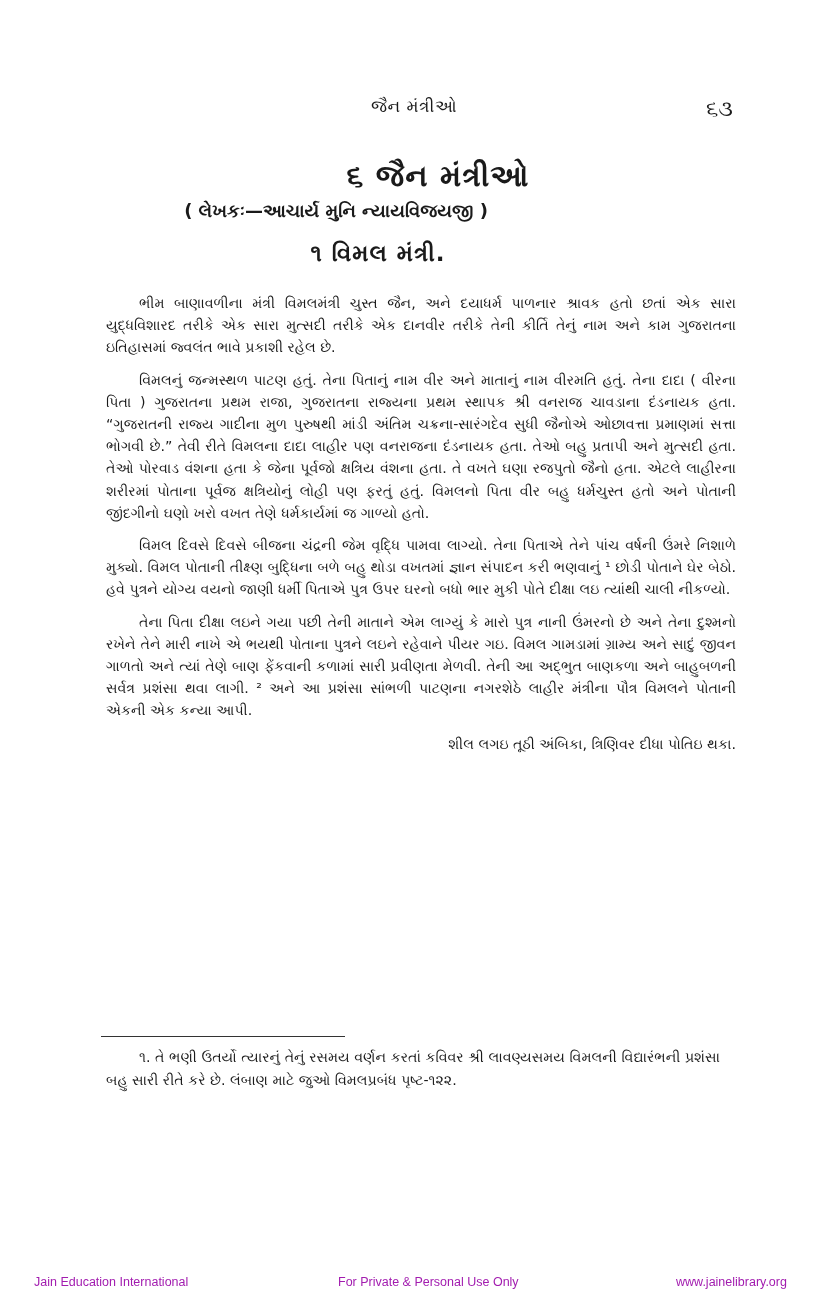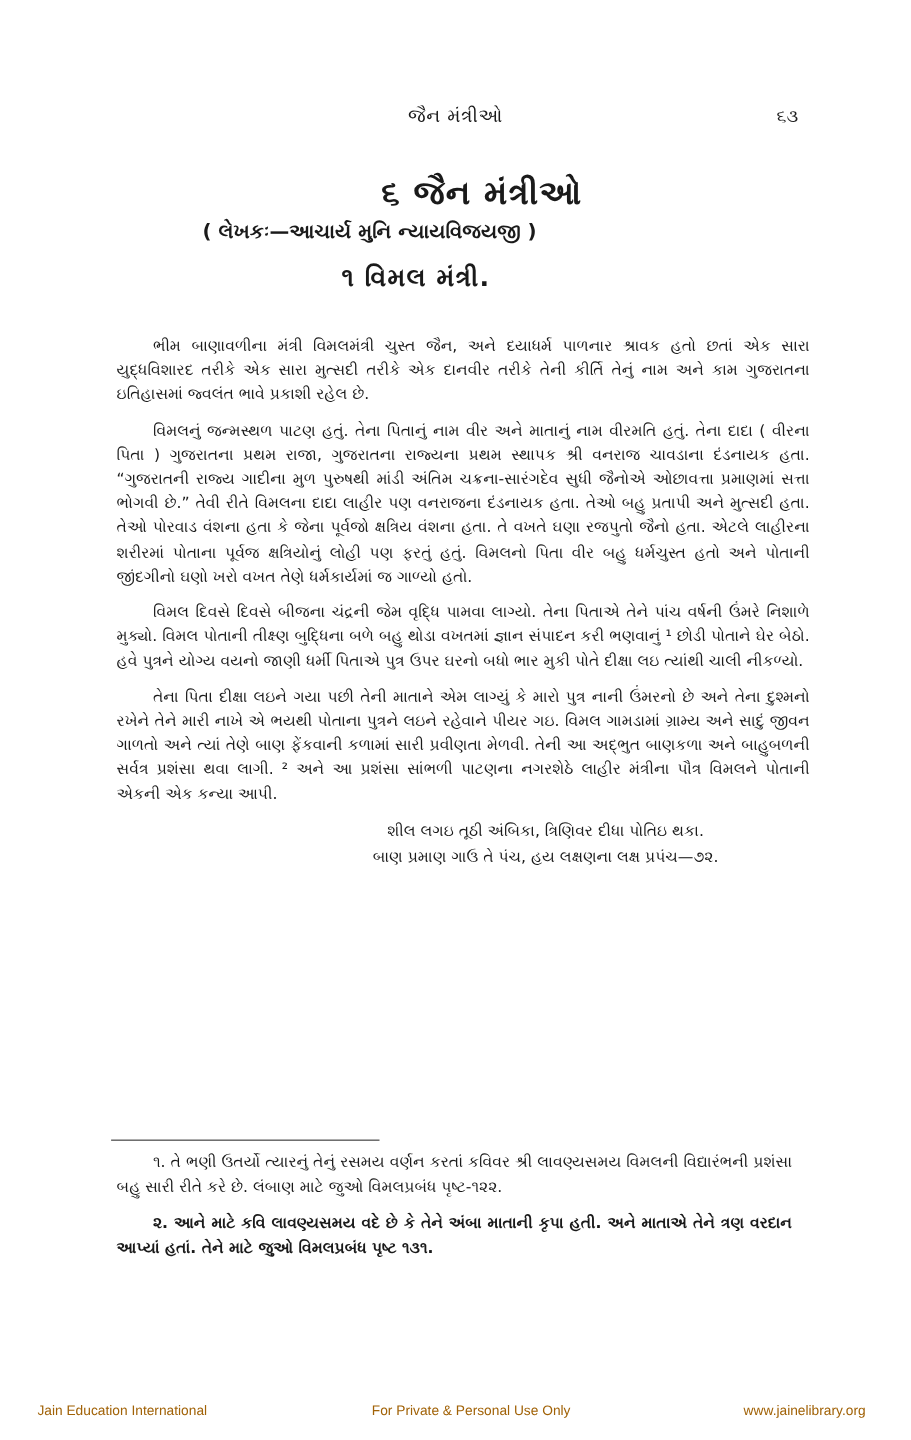--- a/index.html
+++ b/index.html
@@ -27,21 +27,21 @@
       left: 0;
       width: 828px;
       text-align: center;
       font-size: 17px;
       letter-spacing: 0.5px;
     }
     .page-number {
       position: absolute;
       top: 96px;
       left: 706px;
-      font-size: 16px;
+      font-size: 22px;
     }
     .chapter-title {
       position: absolute;
       top: 158px;
       left: 0;
       width: 828px;
       text-align: center;
       font-size: 30px;
       font-weight: bold;
       letter-spacing: 1px;
@@ -67,31 +67,30 @@
       letter-spacing: 1px;
     }
     .body {
       position: absolute;
       top: 292px;
       left: 106px;
       width: 630px;
       font-size: 14.2px;
       line-height: 22.2px;
       text-align: justify;
-      margin-top: 12px;
     }
     .para {
       margin: 0 0 10px 0;
       text-indent: 33px;
     }
     .para.first { text-indent: 33px; }
     .verse {
       margin: 4px 0 0 150px;
       text-indent: 0;
-      text-align: center;
+      text-align: right;
       line-height: 24px;
     }
     .verse-line { display: block; }
     .footnote-rule {
       position: absolute;
       top: 1036px;
       left: 101px;
       width: 244px;
       height: 0;
       border-top: 1.5px solid #333;
@@ -111,21 +110,21 @@
     }
     .footnote.bold { font-weight: bold; }
     .footer {
       position: absolute;
       top: 1275px;
       left: 0;
       width: 828px;
       height: 20px;
       font-family: "Liberation Sans", sans-serif;
       font-size: 12.5px;
-      color: #a16207;
+      color: #a21caf;
     }
     .footer span { position: absolute; top: 0; }
     .footer .f-left { left: 34px; }
     .footer .f-center { left: 338px; }
     .footer .f-right { left: 676px; }
   </style>
 </head>
 <body>
 
 <div class="page">
@@ -137,29 +136,27 @@
   <div class="author-line">( લેખકઃ—આચાર્ય મુનિ ન્યાયવિજયજી )</div>
   <div class="section-title">૧ વિમલ મંત્રી.</div>
 
   <div class="body">
     <p class="para first">ભીમ બાણાવળીના મંત્રી વિમલમંત્રી ચુસ્ત જૈન, અને દયાધર્મ પાળનાર શ્રાવક હતો છતાં એક સારા યુદ્ધવિશારદ તરીકે એક સારા મુત્સદી તરીકે એક દાનવીર તરીકે તેની કીર્તિ તેનું નામ અને કામ ગુજરાતના ઇતિહાસમાં જ્વલંત ભાવે પ્રકાશી રહેલ છે.</p>
     <p class="para">વિમલનું જન્મસ્થળ પાટણ હતું. તેના પિતાનું નામ વીર અને માતાનું નામ વીરમતિ હતું. તેના દાદા ( વીરના પિતા ) ગુજરાતના પ્રથમ રાજા, ગુજરાતના રાજ્યના પ્રથમ સ્થાપક શ્રી વનરાજ ચાવડાના દંડનાયક હતા. “ગુજરાતની રાજ્ય ગાદીના મુળ પુરુષથી માંડી અંતિમ ચક્રના-સારંગદેવ સુધી જૈનોએ ઓછાવત્તા પ્રમાણમાં સત્તા ભોગવી છે.” તેવી રીતે વિમલના દાદા લાહીર પણ વનરાજના દંડનાયક હતા. તેઓ બહુ પ્રતાપી અને મુત્સદી હતા. તેઓ પોરવાડ વંશના હતા કે જેના પૂર્વજો ક્ષત્રિય વંશના હતા. તે વખતે ઘણા રજપુતો જૈનો હતા. એટલે લાહીરના શરીરમાં પોતાના પૂર્વજ ક્ષત્રિયોનું લોહી પણ ફરતું હતું. વિમલનો પિતા વીર બહુ ધર્મચુસ્ત હતો અને પોતાની જીંદગીનો ઘણો ખરો વખત તેણે ધર્મકાર્યમાં જ ગાળ્યો હતો.</p>
     <p class="para">વિમલ દિવસે દિવસે બીજના ચંદ્રની જેમ વૃદ્ધિ પામવા લાગ્યો. તેના પિતાએ તેને પાંચ વર્ષની ઉંમરે નિશાળે મુક્યો. વિમલ પોતાની તીક્ષ્ણ બુદ્ધિના બળે બહુ થોડા વખતમાં જ્ઞાન સંપાદન કરી ભણવાનું ¹ છોડી પોતાને ઘેર બેઠો. હવે પુત્રને યોગ્ય વયનો જાણી ધર્મી પિતાએ પુત્ર ઉપર ઘરનો બધો ભાર મુકી પોતે દીક્ષા લઇ ત્યાંથી ચાલી નીકળ્યો.</p>
     <p class="para">તેના પિતા દીક્ષા લઇને ગયા પછી તેની માતાને એમ લાગ્યું કે મારો પુત્ર નાની ઉંમરનો છે અને તેના દુશ્મનો રખેને તેને મારી નાખે એ ભયથી પોતાના પુત્રને લઇને રહેવાને પીયર ગઇ. વિમલ ગામડામાં ગ્રામ્ય અને સાદું જીવન ગાળતો અને ત્યાં તેણે બાણ ફેંકવાની કળામાં સારી પ્રવીણતા મેળવી. તેની આ અદ્‌ભુત બાણકળા અને બાહુબળની સર્વત્ર પ્રશંસા થવા લાગી. ² અને આ પ્રશંસા સાંભળી પાટણના નગરશેઠે લાહીર મંત્રીના પૌત્ર વિમલને પોતાની એકની એક કન્યા આપી.</p>
     <div class="verse">
       <span class="verse-line">શીલ લગઇ તૂઠી અંબિકા, ત્રિણિવર દીધા પોતિઇ થકા.</span>
-      <span class="verse-line">બાણ પ્રમાણ ગાઉ તે પંચ, હય લક્ષણના લક્ષ પ્રપંચ—૭૨.</span>
     </div>
   </div>
 
   <div class="footnote-rule"></div>
 
   <div class="footnotes">
     <p class="footnote">૧. તે ભણી ઉતર્યો ત્યારનું તેનું રસમય વર્ણન કરતાં કવિવર શ્રી લાવણ્યસમય વિમલની વિદ્યારંભની પ્રશંસા બહુ સારી રીતે કરે છે. લંબાણ માટે જુઓ વિમલપ્રબંધ પૃષ્ટ-૧૨૨.</p>
-    <p class="footnote bold">૨. આને માટે કવિ લાવણ્યસમય વદે છે કે તેને અંબા માતાની કૃપા હતી. અને માતાએ તેને ત્રણ વરદાન આપ્યાં હતાં. તેને માટે જુઓ વિમલપ્રબંધ પૃષ્ટ ૧૩૧.</p>
   </div>
 
   <div class="footer">
     <span class="f-left">Jain Education International</span>
     <span class="f-center">For Private &amp; Personal Use Only</span>
     <span class="f-right">www.jainelibrary.org</span>
   </div>
 
 </div>
 

